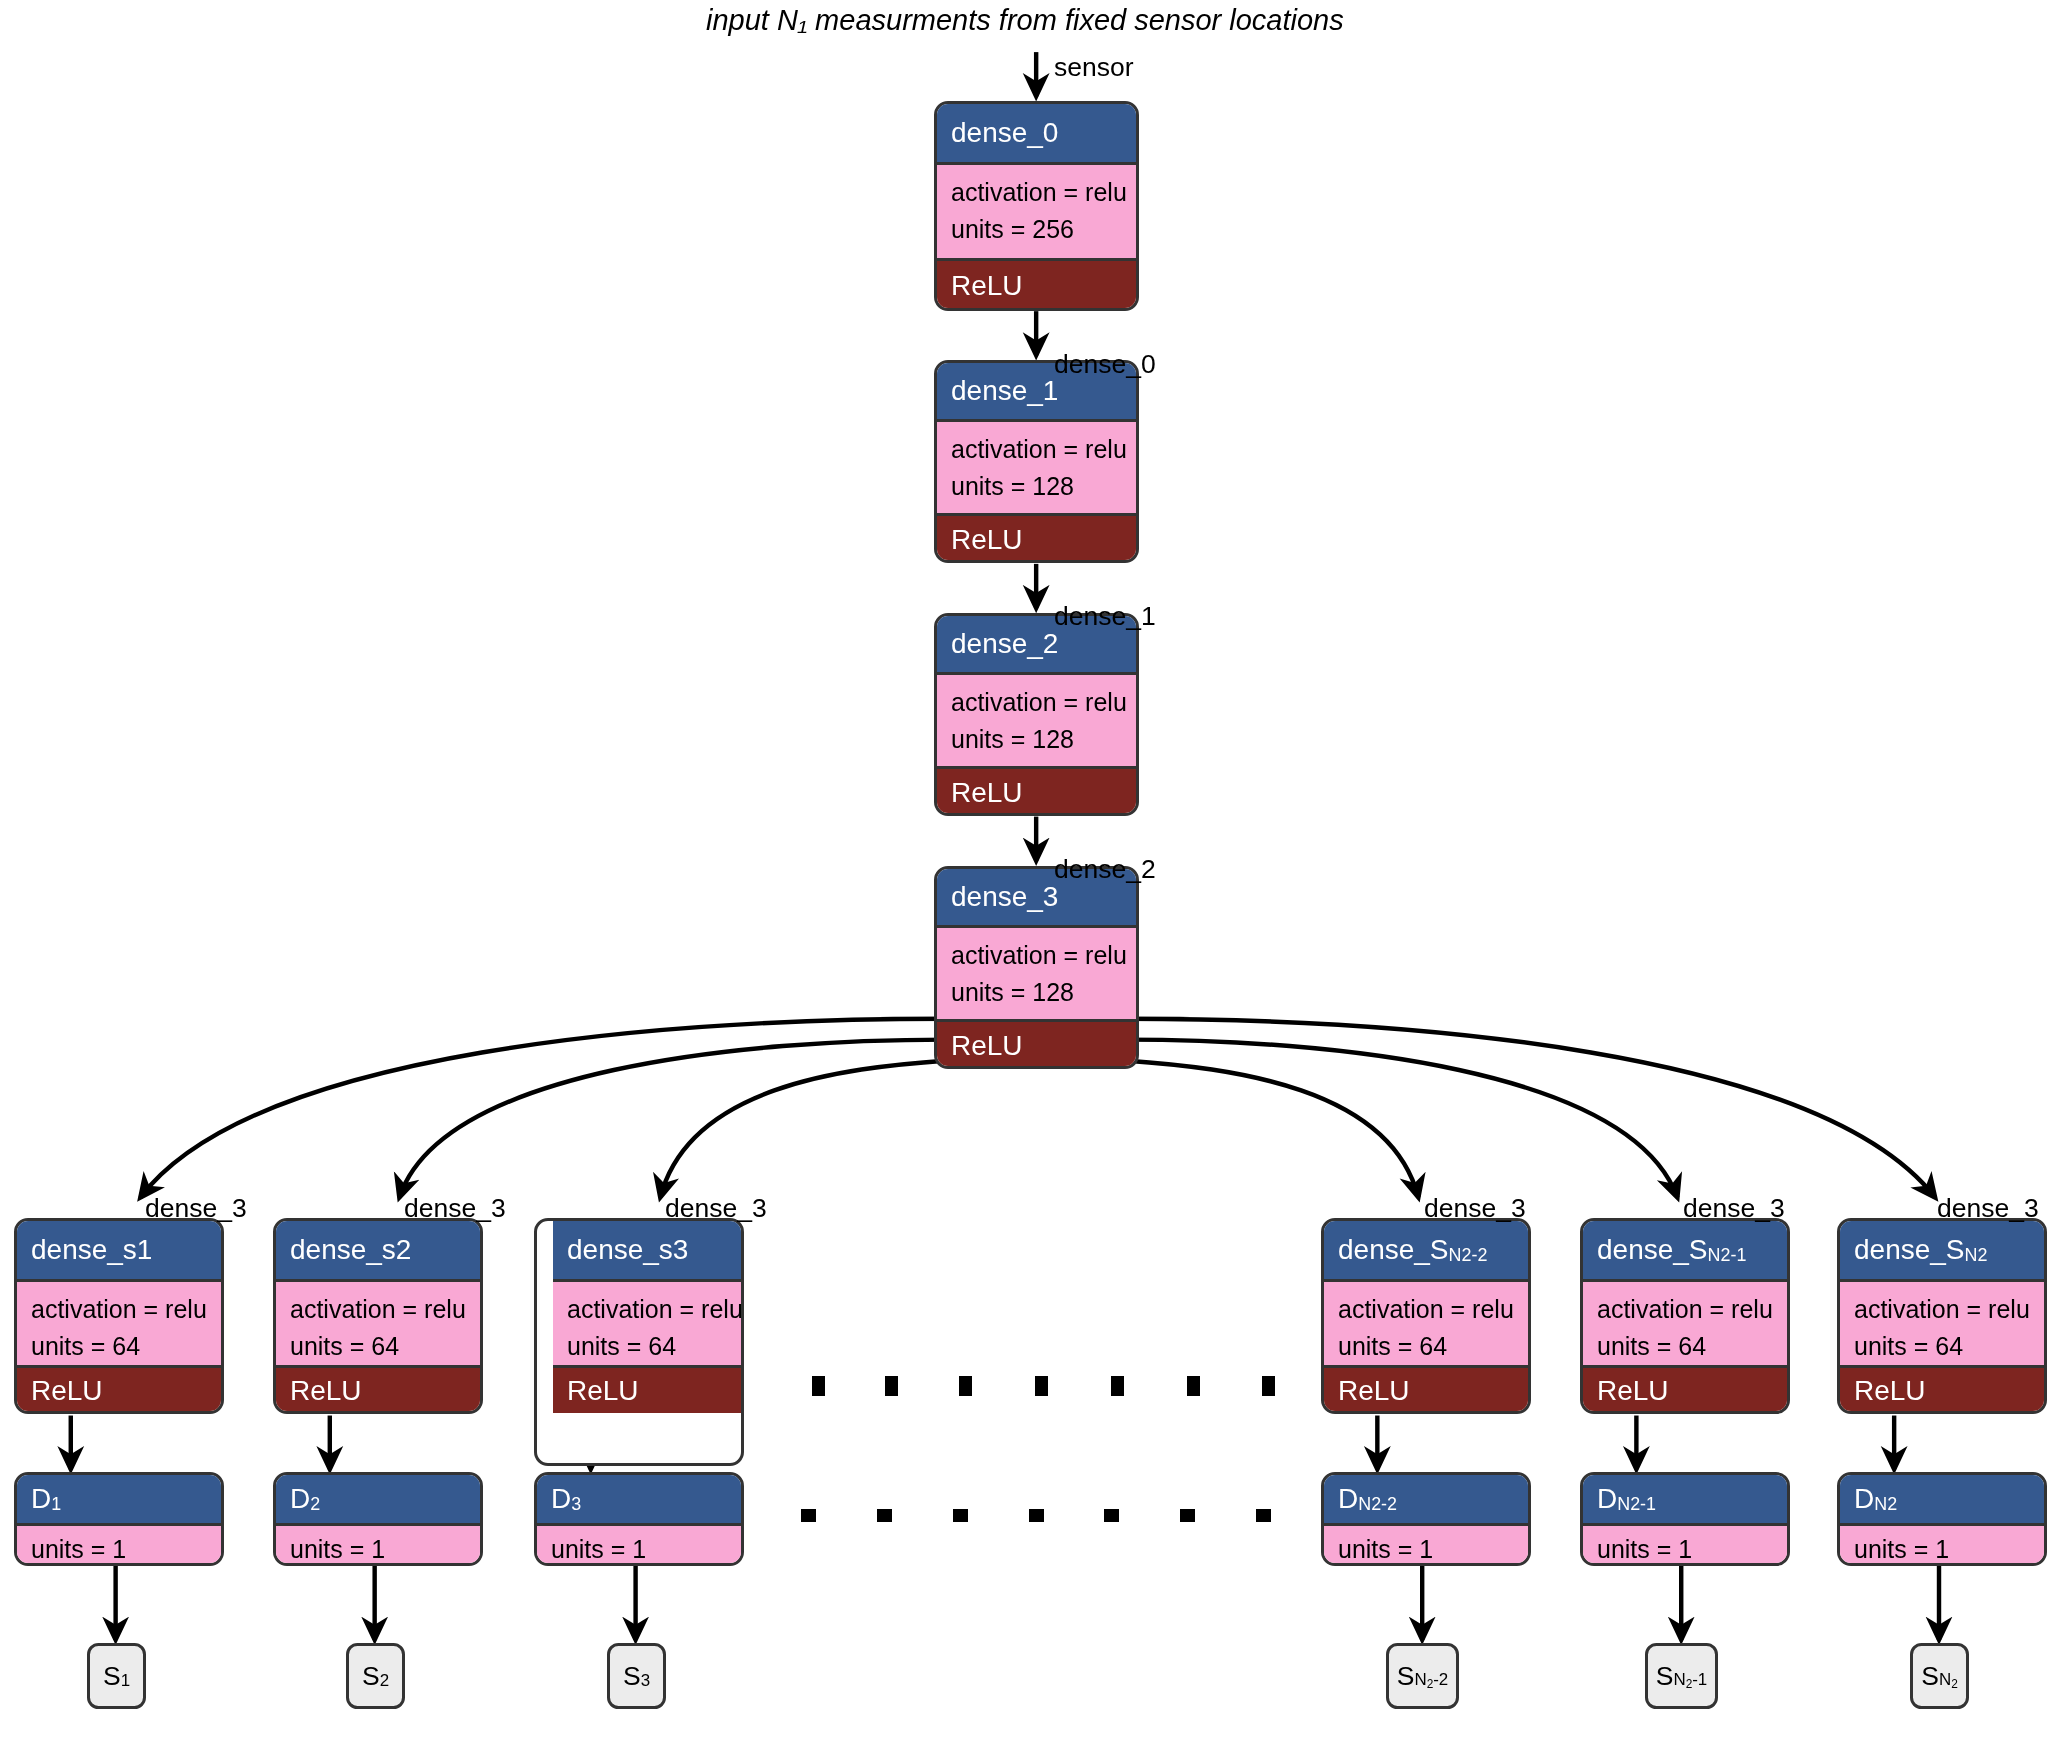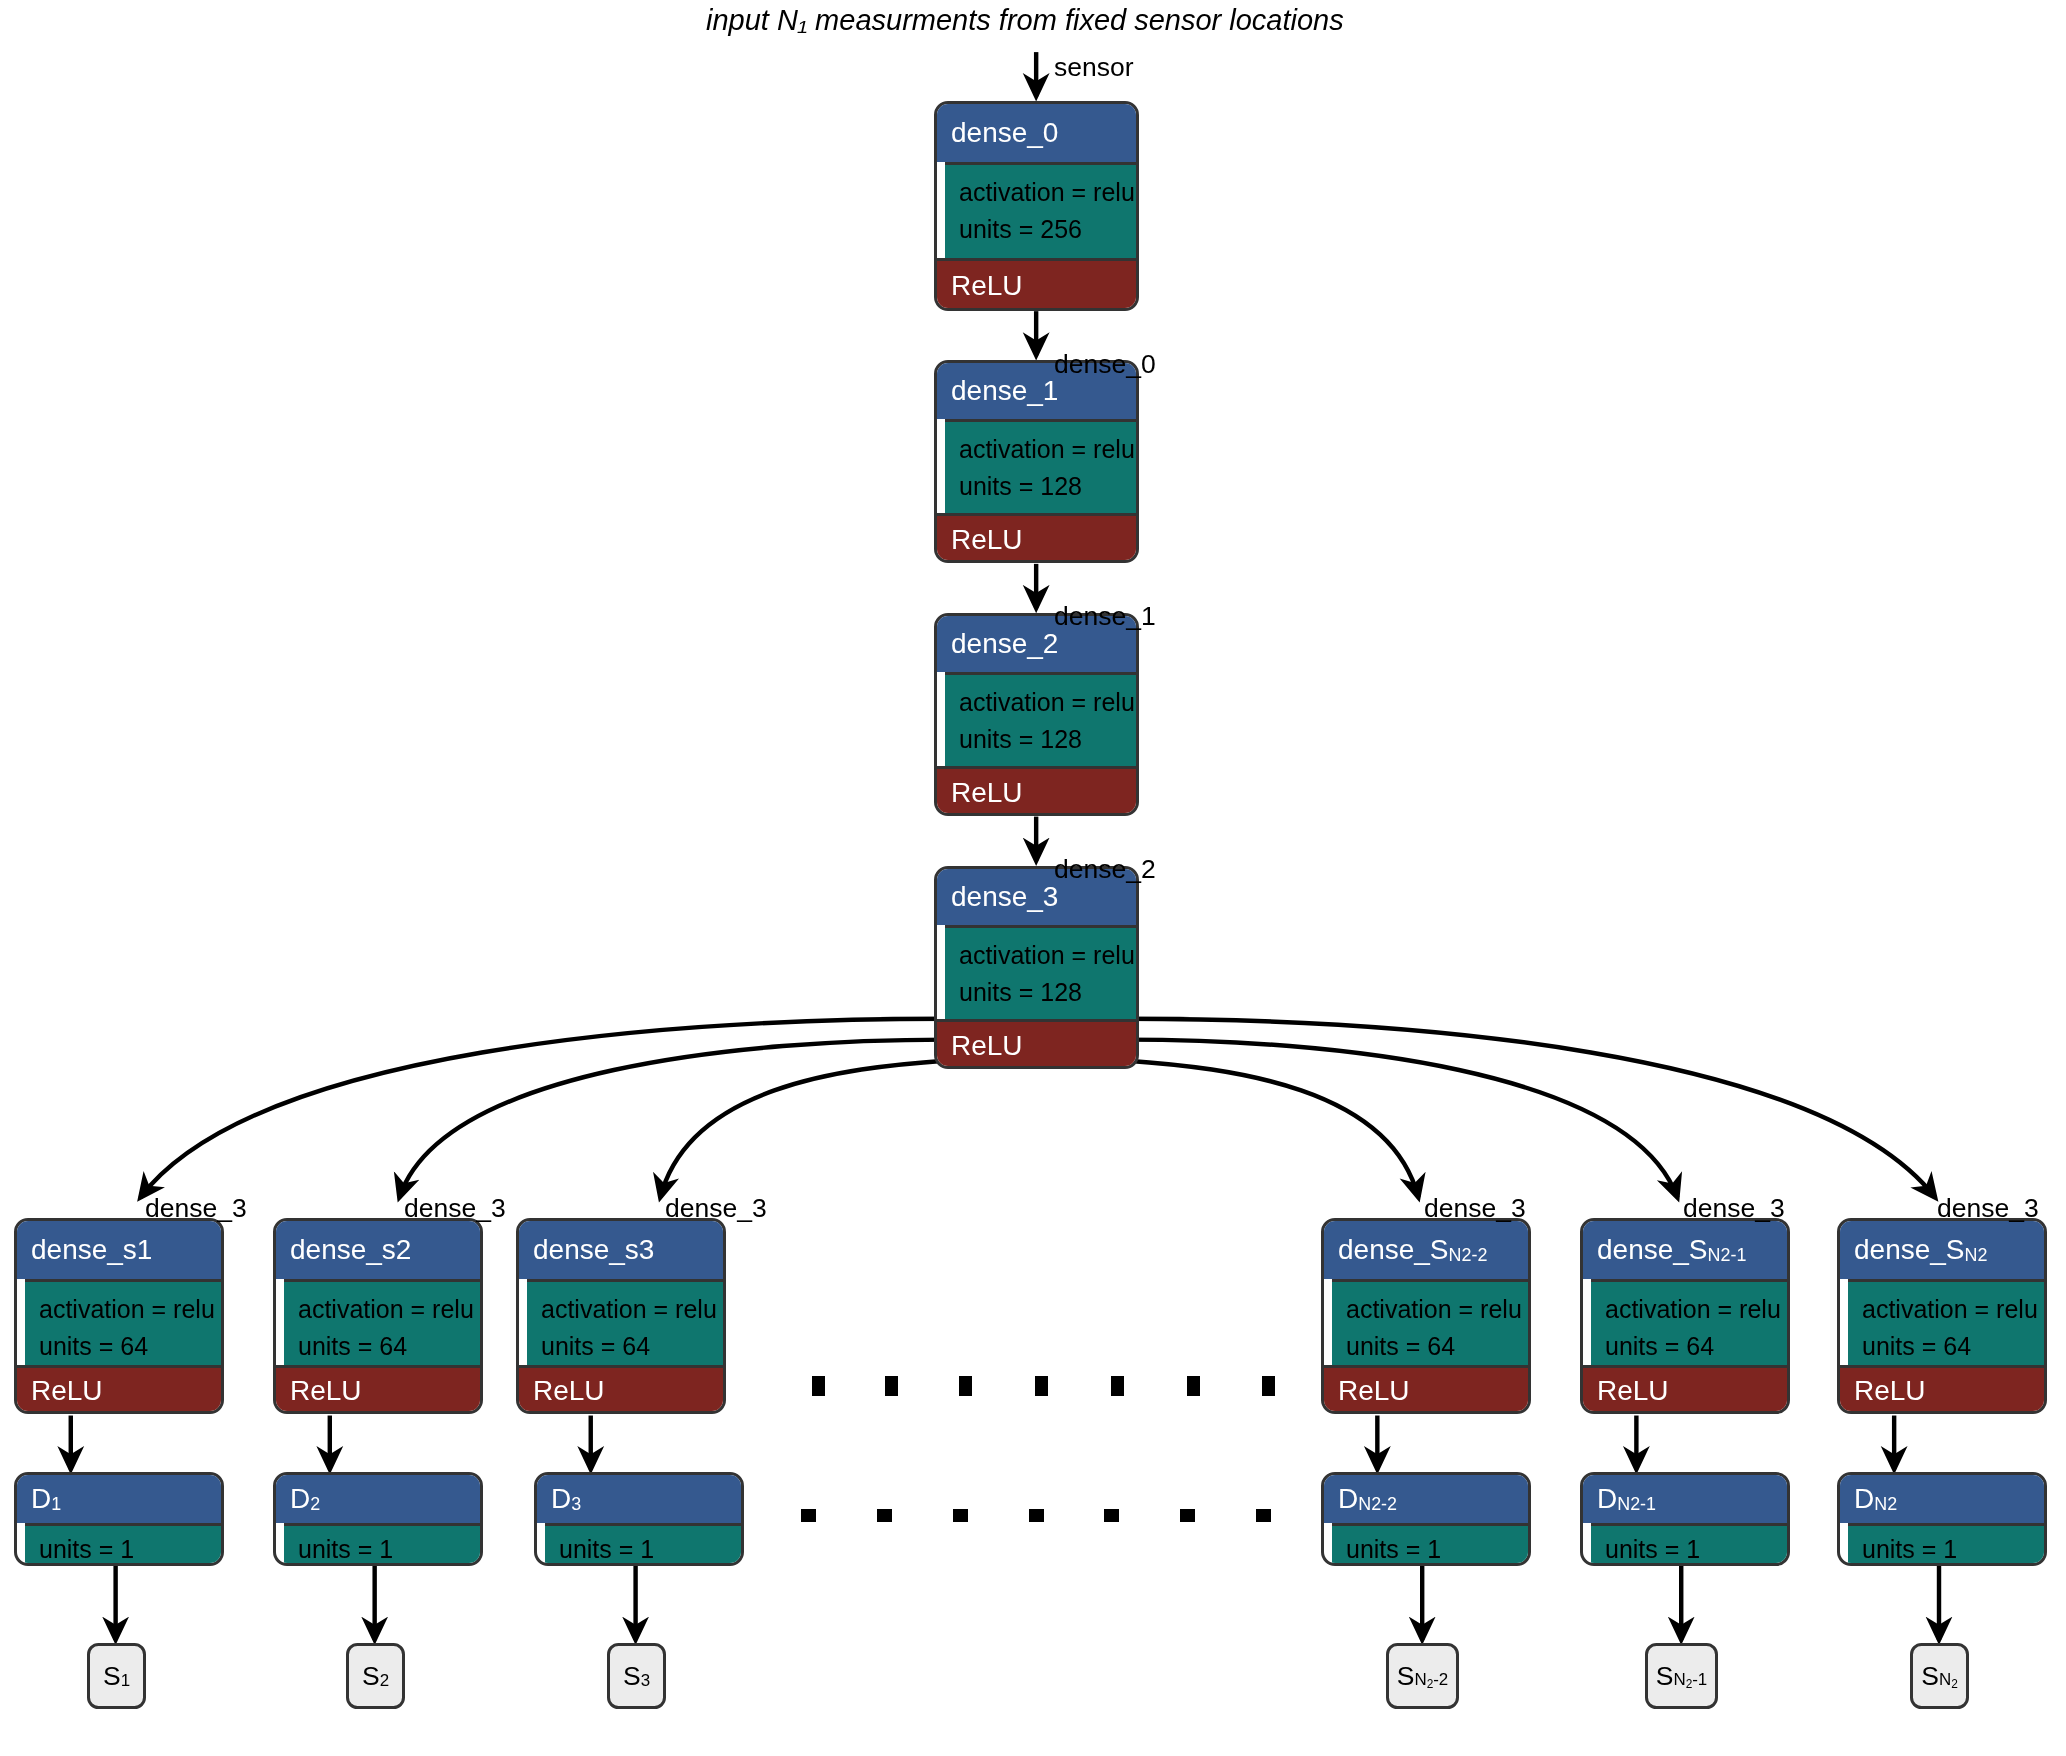--- a/index.html
+++ b/index.html
@@ -36,29 +36,28 @@
     color:#ffffff;
     display:flex;
     align-items:center;
     box-sizing:border-box;
     padding-left:14px;
     font-size:28px;
     line-height:1;
     white-space:nowrap;
   }
   .body{
-    background:#0f766e;
+    background:#f9a8d4;
     color:#000000;
     box-sizing:border-box;
     padding:8.8px 0 0 14px;
     border-top:3.8px solid #333333;
     font-size:25px;
     line-height:1.48;
     white-space:nowrap;
-    margin-left:8px;
   }
   .foot{
     background:#7e2520;
     color:#ffffff;
     display:flex;
     align-items:center;
     box-sizing:border-box;
     padding-left:14px;
     border-top:3.8px solid #333333;
     font-size:28px;
@@ -208,21 +207,21 @@
     <div class="foot" style="height:48px;">ReLU</div>
   </div>
   <div class="node" style="left:273px;top:1218px;width:210px;height:196px;">
     <div class="hdr" style="height:58px;">dense_s2</div>
     <div class="body" style="height:86px;">
       <div>activation = relu</div>
       <div>units = 64</div>
     </div>
     <div class="foot" style="height:48px;">ReLU</div>
   </div>
-  <div class="node" style="left:516px;top:1218px;width:210px;height:196px;">
+  <div class="node" style="left:534px;top:1218px;width:210px;height:248px;padding-left:16px;">
     <div class="hdr" style="height:58px;">dense_s3</div>
     <div class="body" style="height:86px;">
       <div>activation = relu</div>
       <div>units = 64</div>
     </div>
     <div class="foot" style="height:48px;">ReLU</div>
   </div>
   <div class="node" style="left:1321px;top:1218px;width:210px;height:196px;">
     <div class="hdr" style="height:58px;">dense_S<sub>N2-2</sub></div>
     <div class="body" style="height:86px;">

